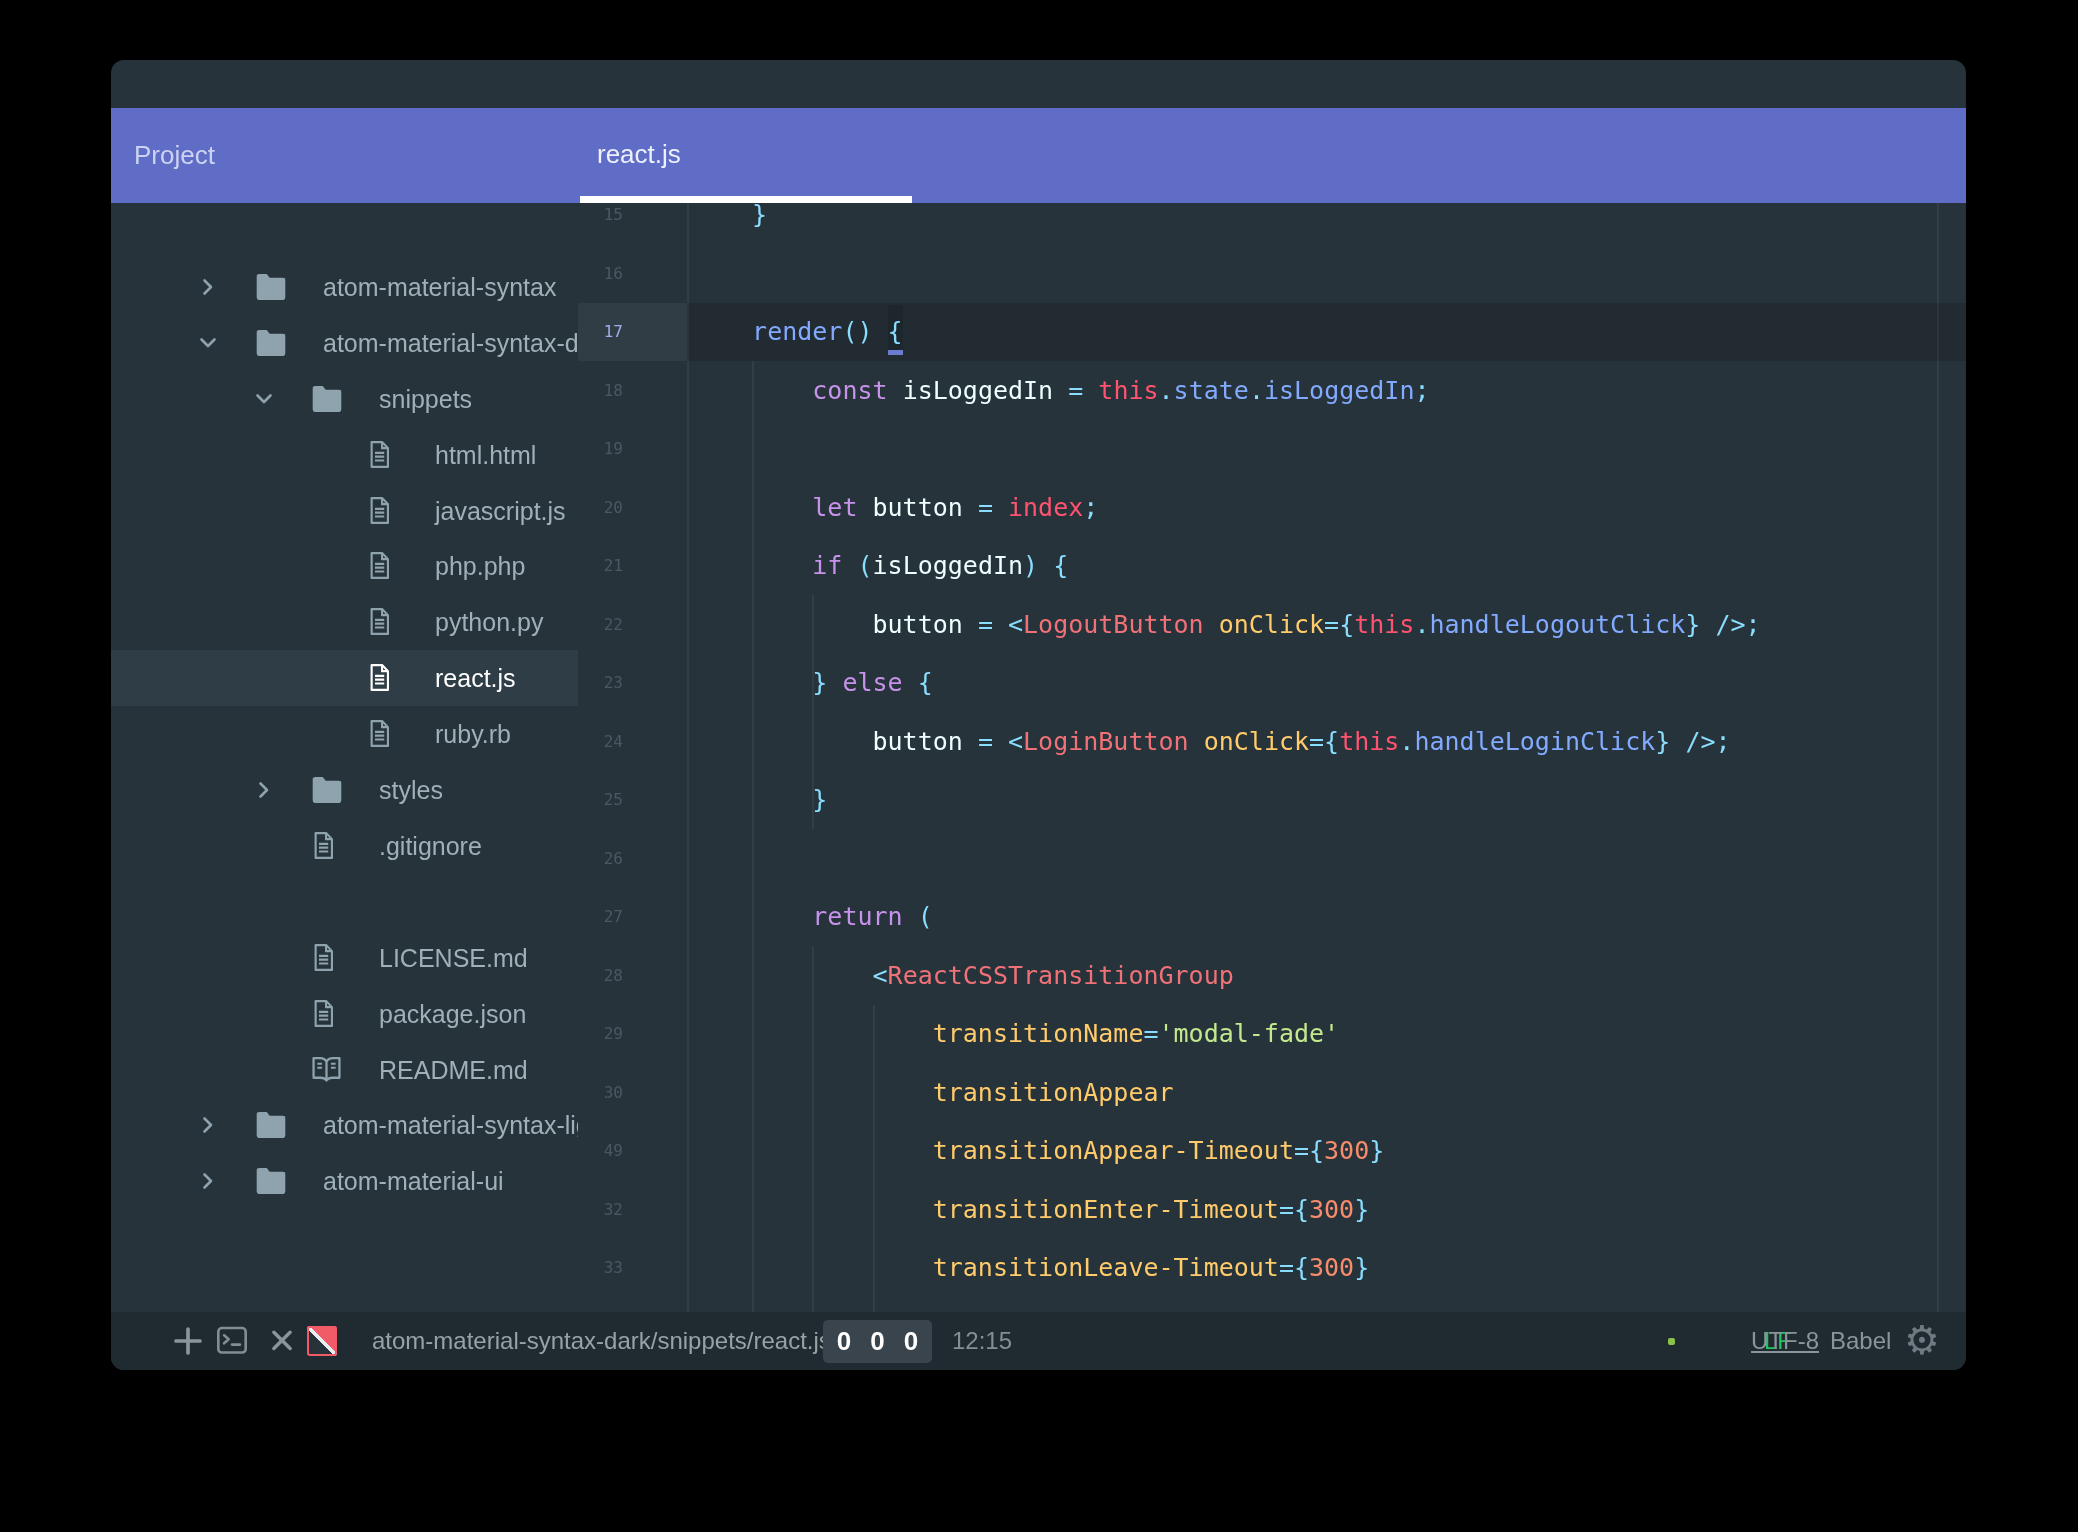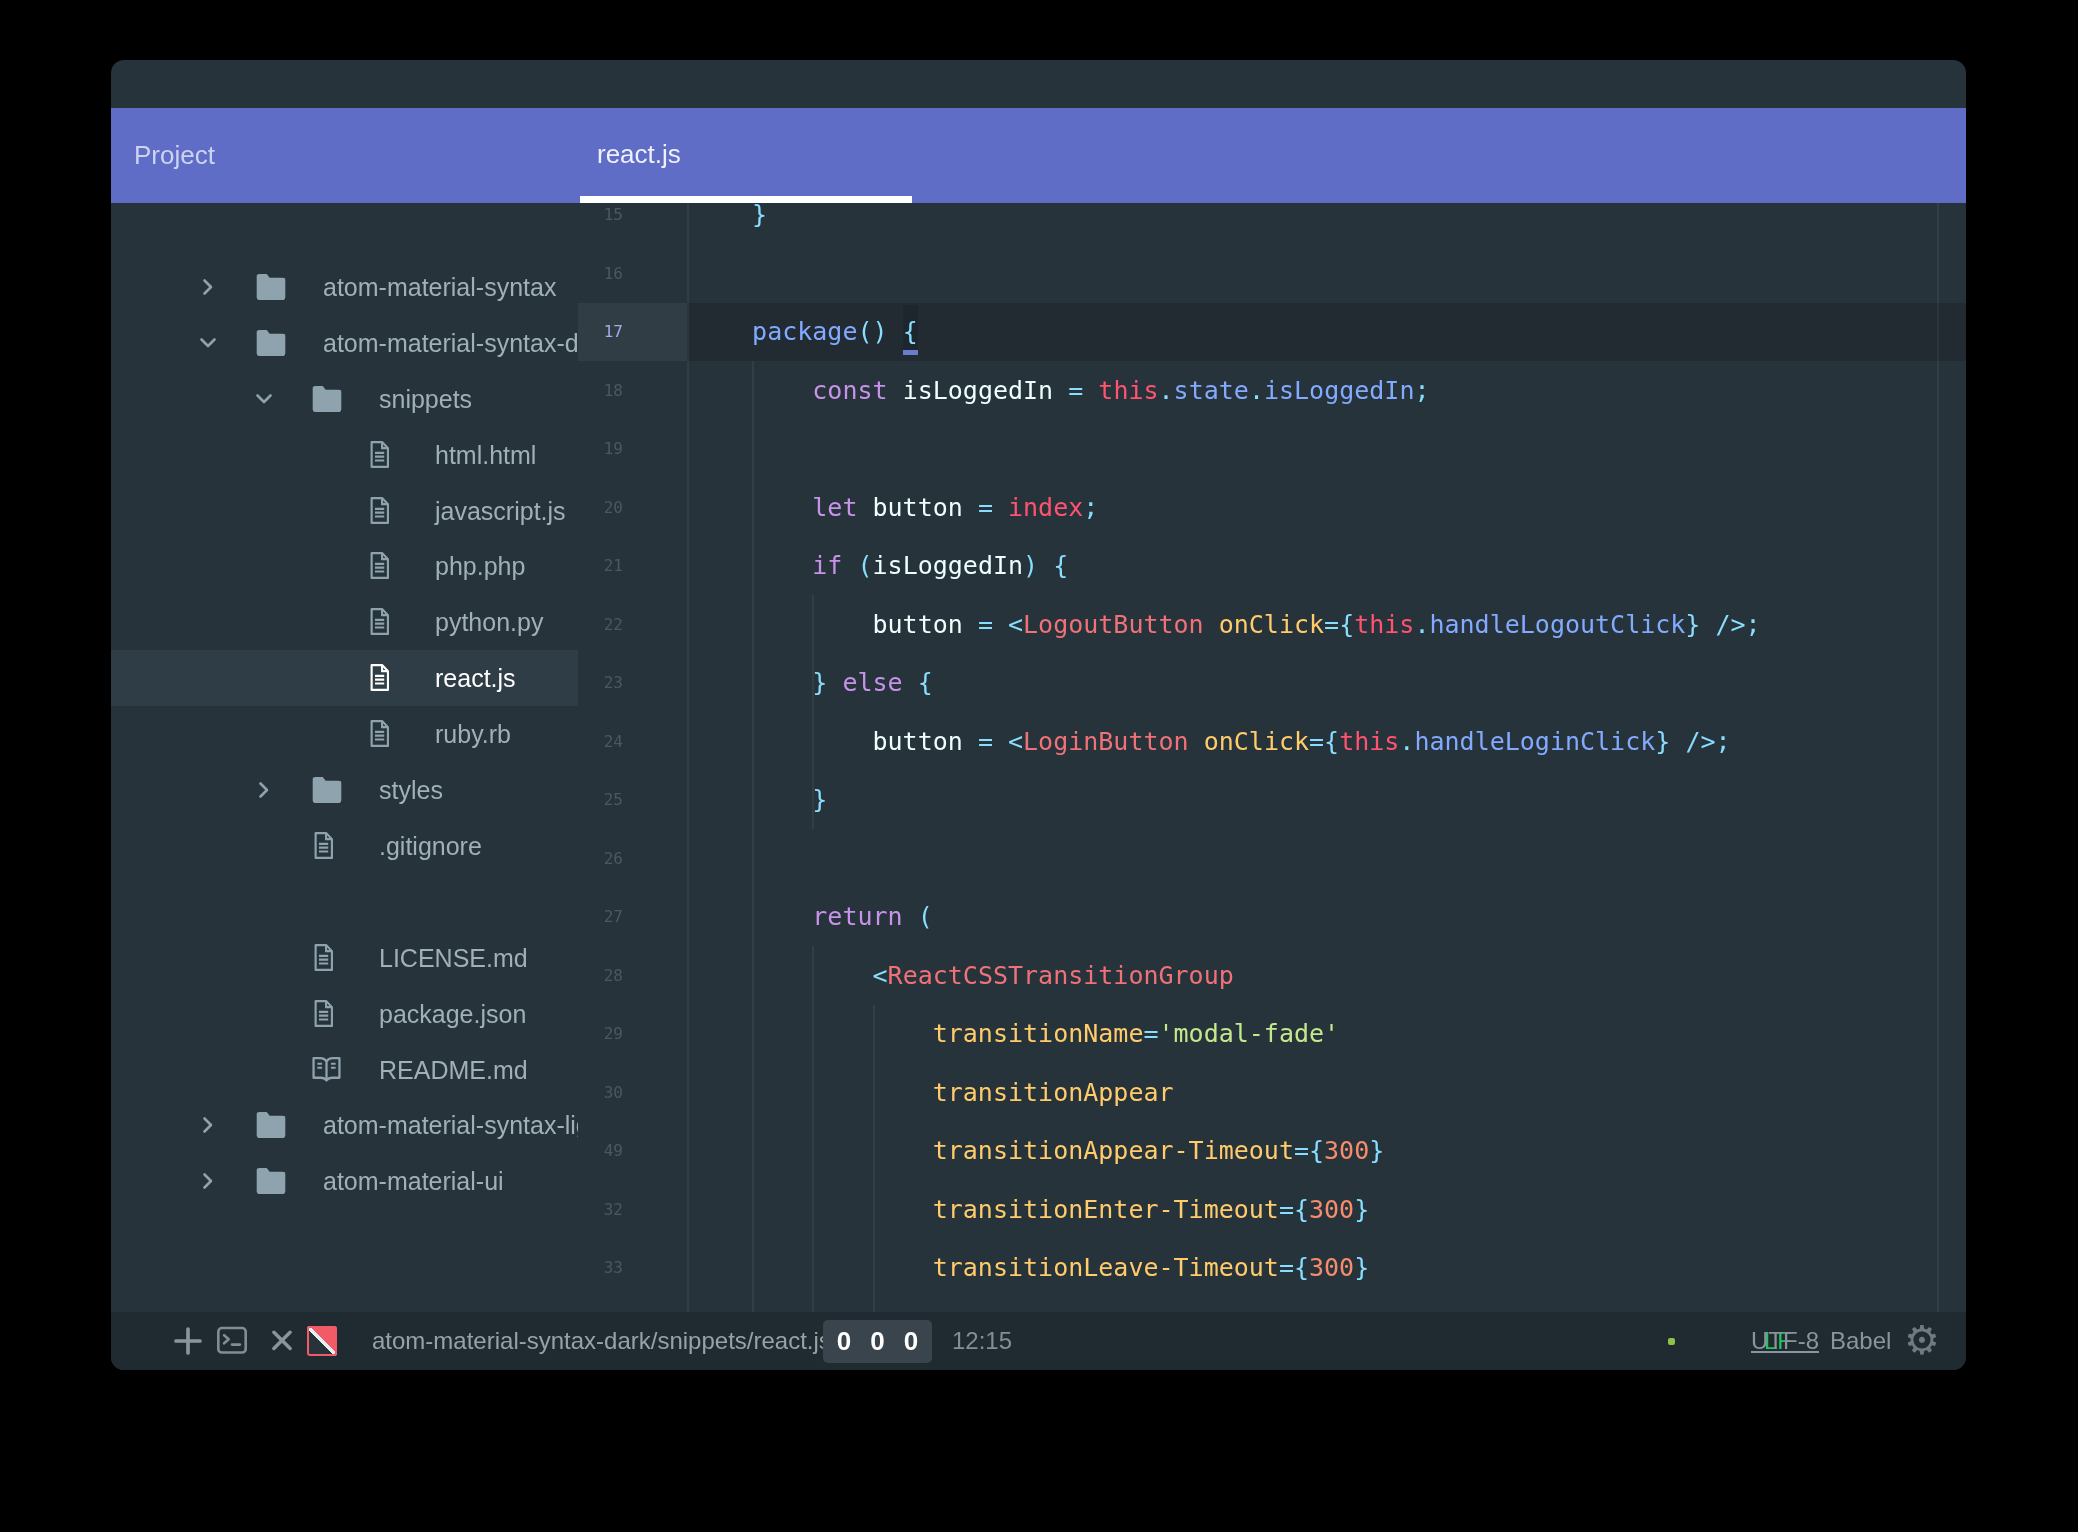--- a/index.html
+++ b/index.html
@@ -248,21 +248,21 @@
           <div class="gnum" style="top: 802px;">29</div>
           <div class="gnum" style="top: 861px;">30</div>
           <div class="gnum" style="top: 919px;">49</div>
           <div class="gnum" style="top: 978px;">32</div>
           <div class="gnum" style="top: 1036px;">33</div>
           <div class="gnum" style="top: 1095px;">34</div>
         </div>
       <div id="code">
           <div class="cline" style="top: -17px;"><span class="tk-c">  }</span></div>
           <div class="cline" style="top: 42px;"></div>
-          <div class="cline" style="top: 100px;"><span class="tk-w">  </span><span class="tk-fn">package</span><span class="tk-c">()</span><span class="tk-w"> </span><span class="tk-cm">{</span></div>
+          <div class="cline" style="top: 100px;"><span class="tk-w">  </span><span class="tk-fn">render</span><span class="tk-c">()</span><span class="tk-w"> </span><span class="tk-cm">{</span></div>
           <div class="cline" style="top: 159px;"><span class="tk-w">      </span><span class="tk-k">const</span><span class="tk-w"> isLoggedIn </span><span class="tk-c">=</span><span class="tk-w"> </span><span class="tk-r">this</span><span class="tk-c">.</span><span class="tk-b">state</span><span class="tk-c">.</span><span class="tk-b">isLoggedIn</span><span class="tk-c">;</span></div>
           <div class="cline" style="top: 217px;"></div>
           <div class="cline" style="top: 276px;"><span class="tk-w">      </span><span class="tk-k">let</span><span class="tk-w"> button </span><span class="tk-c">=</span><span class="tk-w"> </span><span class="tk-r">index</span><span class="tk-c">;</span></div>
           <div class="cline" style="top: 334px;"><span class="tk-w">      </span><span class="tk-k">if</span><span class="tk-w"> </span><span class="tk-c">(</span><span class="tk-w">isLoggedIn</span><span class="tk-c">)</span><span class="tk-w"> </span><span class="tk-c">{</span></div>
           <div class="cline" style="top: 393px;"><span class="tk-w">          button </span><span class="tk-c">= &lt;</span><span class="tk-comp">LogoutButton</span><span class="tk-w"> </span><span class="tk-attr">onClick</span><span class="tk-c">={</span><span class="tk-r">this</span><span class="tk-c">.</span><span class="tk-b">handleLogoutClick</span><span class="tk-c">}</span><span class="tk-w"> </span><span class="tk-c">/&gt;;</span></div>
           <div class="cline" style="top: 451px;"><span class="tk-w">      </span><span class="tk-c">}</span><span class="tk-w"> </span><span class="tk-k">else</span><span class="tk-w"> </span><span class="tk-c">{</span></div>
           <div class="cline" style="top: 510px;"><span class="tk-w">          button </span><span class="tk-c">= &lt;</span><span class="tk-comp">LoginButton</span><span class="tk-w"> </span><span class="tk-attr">onClick</span><span class="tk-c">={</span><span class="tk-r">this</span><span class="tk-c">.</span><span class="tk-b">handleLoginClick</span><span class="tk-c">}</span><span class="tk-w"> </span><span class="tk-c">/&gt;;</span></div>
           <div class="cline" style="top: 568px;"><span class="tk-w">      </span><span class="tk-c">}</span></div>
           <div class="cline" style="top: 627px;"></div>
           <div class="cline" style="top: 685px;"><span class="tk-w">      </span><span class="tk-k">return</span><span class="tk-w"> </span><span class="tk-c">(</span></div>

